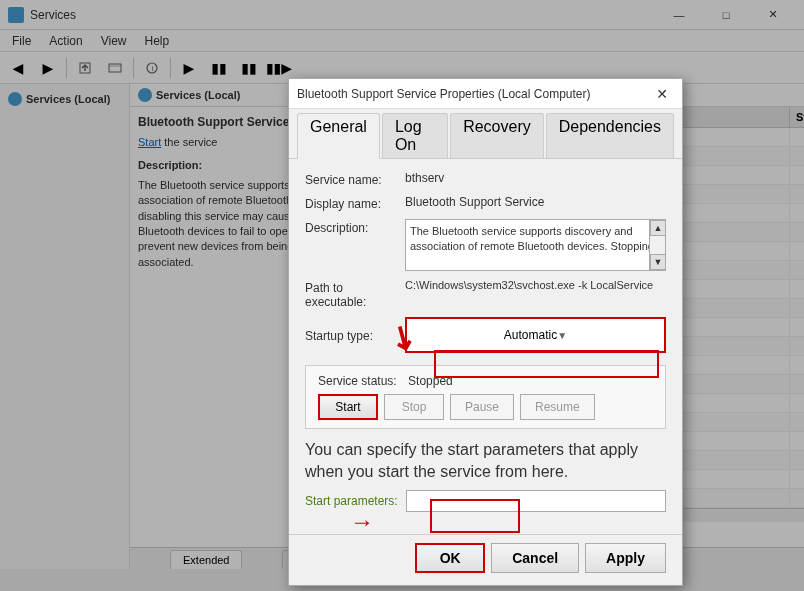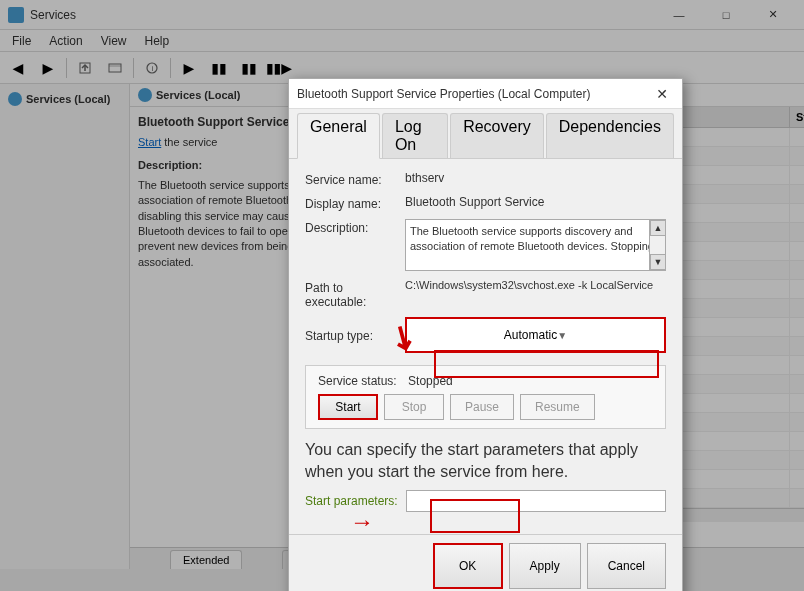--- a/index.html
+++ b/index.html
@@ -458,26 +458,27 @@
 
     
     .dialog-buttons {
       display: flex;
       justify-content: flex-end;
       gap: 6px;
       padding: 8px 16px 12px;
       border-top: 1px solid #ccc;
     }
     .dialog-btn {
-      padding: 14px 20px;
+      padding: 5px 20px;
       border: 1px solid #aaa;
       background: linear-gradient(to bottom, #f5f5f5, #e0e0e0);
       cursor: pointer;
-      font-size: 12px;
+      font-size: 14px;
       min-width: 70px;
+      font-weight: bold;
     }
     .dialog-btn.highlighted {
       border: 2px solid #cc0000;
     }
 
     
     .arrow-annotation {
       position: absolute;
       color: #cc0000;
       font-size: 28px;
@@ -813,22 +814,22 @@
         <p class="params-note">You can specify the start parameters that apply when you start the service from here.</p>
         <div class="params-row">
           <span class="params-label">Start parameters:</span>
           <input type="text" class="params-input" value="" style="">
         </div>
       </div>
     </div>
 
     <div class="dialog-buttons">
       <button class="dialog-btn highlighted">OK</button>
+      <button class="dialog-btn">Cancel</button>
       <button class="dialog-btn">Apply</button>
-      <button class="dialog-btn">Cancel</button>
     </div>
   </div>
 </div>
 
 <div class="red-box" style="top: 350px; left: 434px; width: 225px; height: 28px;"></div>
 
 <div class="red-box" style="top: 499px; left: 430px; width: 90px; height: 34px;"></div>
 
 <div class="arrow-annotation" style="top: 318px; left: 390px; color:#cc0000; font-size:32px; transform: rotate(30deg);">↘</div>
 

